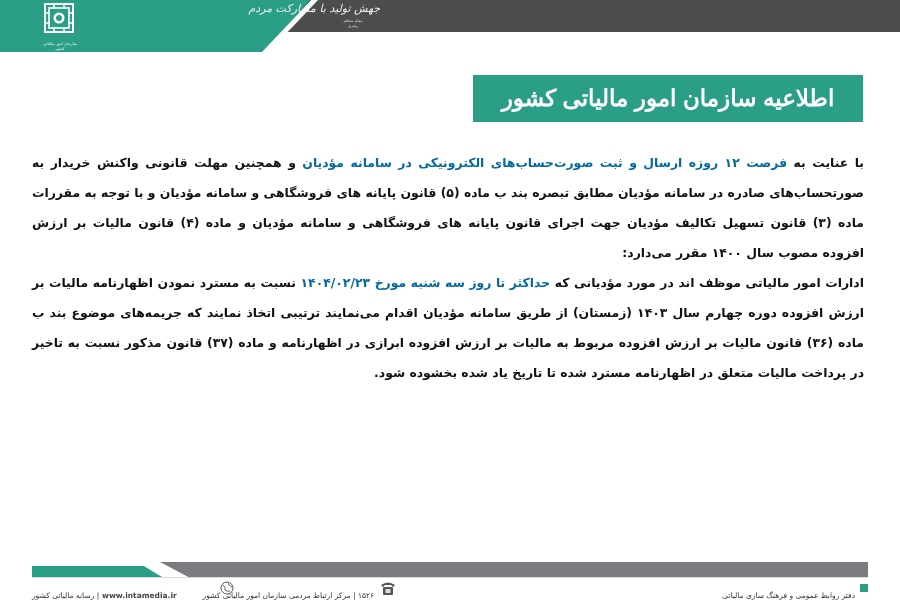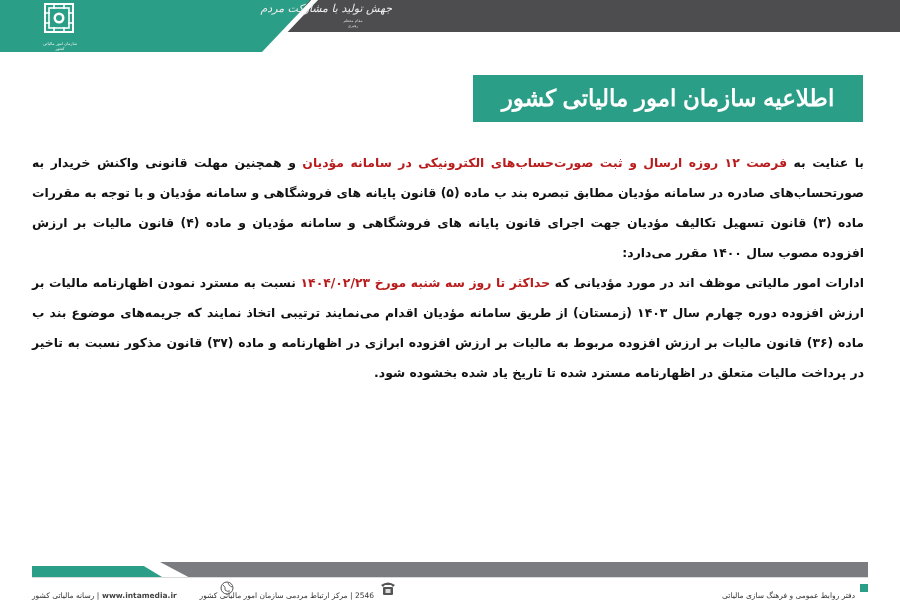--- a/index.html
+++ b/index.html
@@ -25,21 +25,21 @@
       clip-path: polygon(88% 0, 100% 0, 12% 100%, 0 100%);
     }
     .logo {
       position: absolute; left: 44px; top: 3px; width: 30px; height: 38px;
     }
     .logo-caption {
       position: absolute; left: 38px; top: 41px; width: 44px;
       font-size: 4px; color: #e8f5f1; text-align: center; direction: rtl;
     }
     .slogan {
-      position: absolute; left: 312px; top: 2px; width: 80px;
+      position: absolute; left: 300px; top: 2px; width: 80px;
       font-family: "DejaVu Serif", serif; font-style: italic;
       font-size: 11px; color: #ececec; direction: rtl; text-align: right;
       white-space: nowrap;
     }
     .slogan-sub {
       position: absolute; left: 338px; top: 18px; width: 30px;
       font-size: 4px; color: #cfcfcf; text-align: center;
     }
     
     .title-box {
@@ -53,21 +53,21 @@
       white-space: nowrap;
     }
     
     .content {
       position: absolute; left: 32px; top: 148px; width: 832px;
       direction: rtl; text-align: justify;
       font-family: "DejaVu Sans", sans-serif; font-weight: bold;
       font-size: 12.4px; line-height: 30px; color: #111111;
     }
     .content p { margin: 0; }
-    .hl { color: #b91c1c; }
+    .hl { color: #0369a1; }
     
     .footer-bar-gray {
       position: absolute; left: 160px; top: 562px; width: 708px; height: 15px;
       background: #7b7c80;
       clip-path: polygon(0 0, 100% 0, 100% 100%, 4% 100%);
     }
     .footer-bar-teal {
       position: absolute; left: 32px; top: 566px; width: 130px; height: 11px;
       background: #2b9e87;
       clip-path: polygon(0 0, 86% 0, 100% 100%, 0 100%);
@@ -132,21 +132,21 @@
 
 <div class="footer-row">
   <span class="f-dept-square"></span>
   <span class="f-item f-dept">دفتر روابط عمومی و فرهنگ سازی مالیاتی</span>
 
   <svg class="f-phone-icon" viewBox="0 0 16 16">
     <path d="M1 5 Q8 0 15 5 L13 7 L11 5 L5 5 L3 7 Z" fill="#555"></path>
     <rect x="3" y="7" width="10" height="8" rx="1" fill="#555"></rect>
     <rect x="5.5" y="9" width="5" height="4" fill="#ddd"></rect>
   </svg>
-  <span class="f-item f-call">2546 | مرکز ارتباط مردمی سازمان امور مالیاتی کشور</span>
+  <span class="f-item f-call">۱۵۲۶ | مرکز ارتباط مردمی سازمان امور مالیاتی کشور</span>
 
   <svg class="f-globe-icon" viewBox="0 0 14 14">
     <circle cx="7" cy="7" r="6" fill="none" stroke="#555" stroke-width="1"></circle>
     <path d="M3 4 Q6 6 5 9 Q7 11 10 10 M8 2 Q9 5 12 6" fill="none" stroke="#555" stroke-width="0.9"></path>
   </svg>
   <span class="f-item f-url">www.intamedia.ir</span>
   <span class="f-item f-media">| رسانه مالیاتی کشور</span>
 </div>
 
 </body></html>

